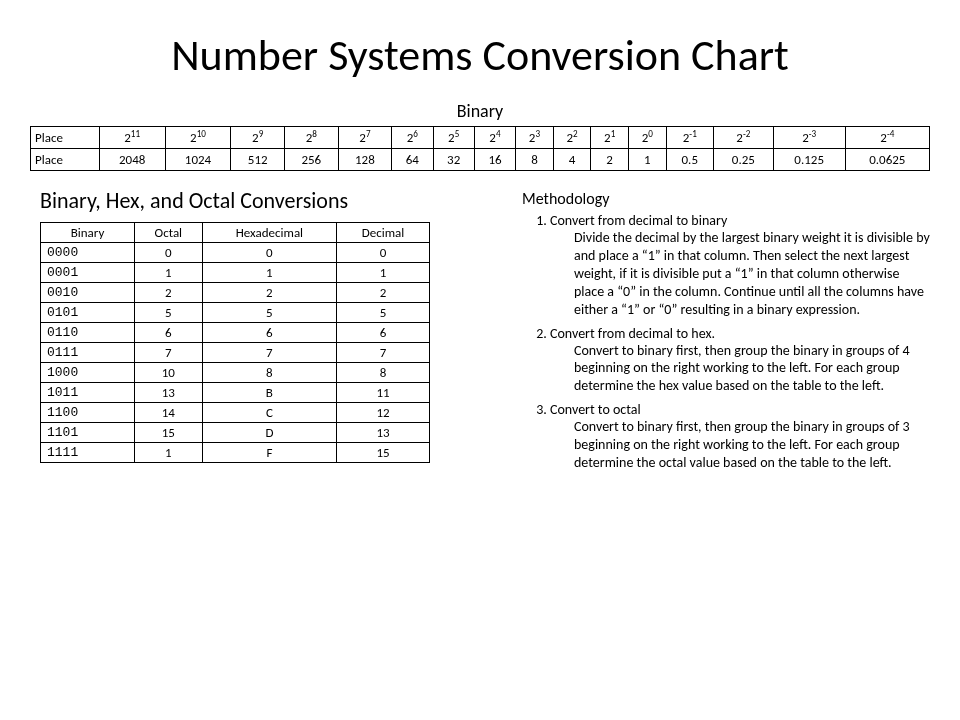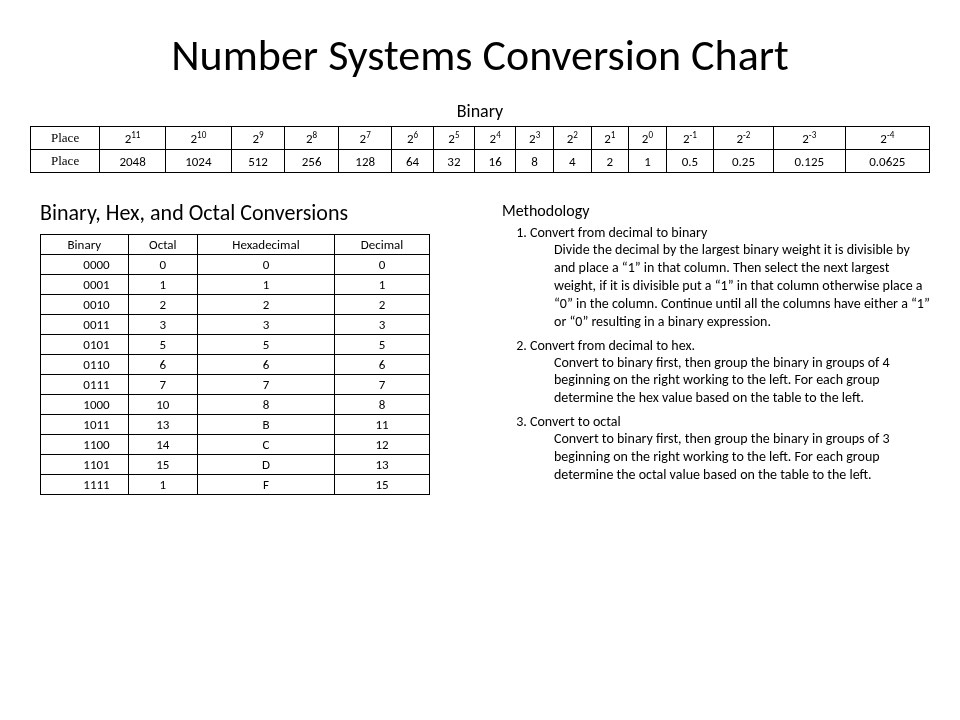--- a/index.html
+++ b/index.html
@@ -31,32 +31,31 @@
     width: 100%;
     font-size: 13px;
   }
   table.binary-table td {
     border: 1px solid #000;
     padding: 3px 4px;
     text-align: center;
     white-space: nowrap;
   }
   table.binary-table td:first-child {
-    text-align: center;
-    font-family: Liberation Serif, serif;
+    text-align: left;
   }
   .sup {
     font-size: 0.7em;
     vertical-align: super;
     line-height: 0;
   }
   .columns {
     display: flex;
-    margin-top: 26px;
-    gap: 40px;
+    margin-top: 16px;
+    gap: 60px;
   }
   .left-col {
     flex: 0 0 48%;
   }
   .right-col {
     flex: 1;
     padding-top: 2px;
   }
   .subheading {
     font-size: 22px;
@@ -69,22 +68,23 @@
     width: 390px;
     font-size: 13px;
   }
   table.conv-table th, table.conv-table td {
     border: 1px solid #000;
     padding: 2px 6px;
     text-align: center;
     font-weight: 400;
   }
   table.conv-table td.bincell {
-    text-align: right;
+    text-align: left;
     padding-right: 18px;
+    font-family: Liberation Mono, monospace;
   }
   .meth-heading {
     font-size: 16px;
     margin: 0 0 4px 0;
     font-weight: 400;
   }
   ol.meth {
     margin: 0;
     padding-left: 28px;
     font-size: 14px;
@@ -179,26 +179,20 @@
               <td>1</td>
               <td>1</td>
             </tr>
             <tr>
               <td class="bincell">0010</td>
               <td>2</td>
               <td>2</td>
               <td>2</td>
             </tr>
             <tr>
-              <td class="bincell">0011</td>
-              <td>3</td>
-              <td>3</td>
-              <td>3</td>
-            </tr>
-            <tr>
               <td class="bincell">0101</td>
               <td>5</td>
               <td>5</td>
               <td>5</td>
             </tr>
             <tr>
               <td class="bincell">0110</td>
               <td>6</td>
               <td>6</td>
               <td>6</td>

